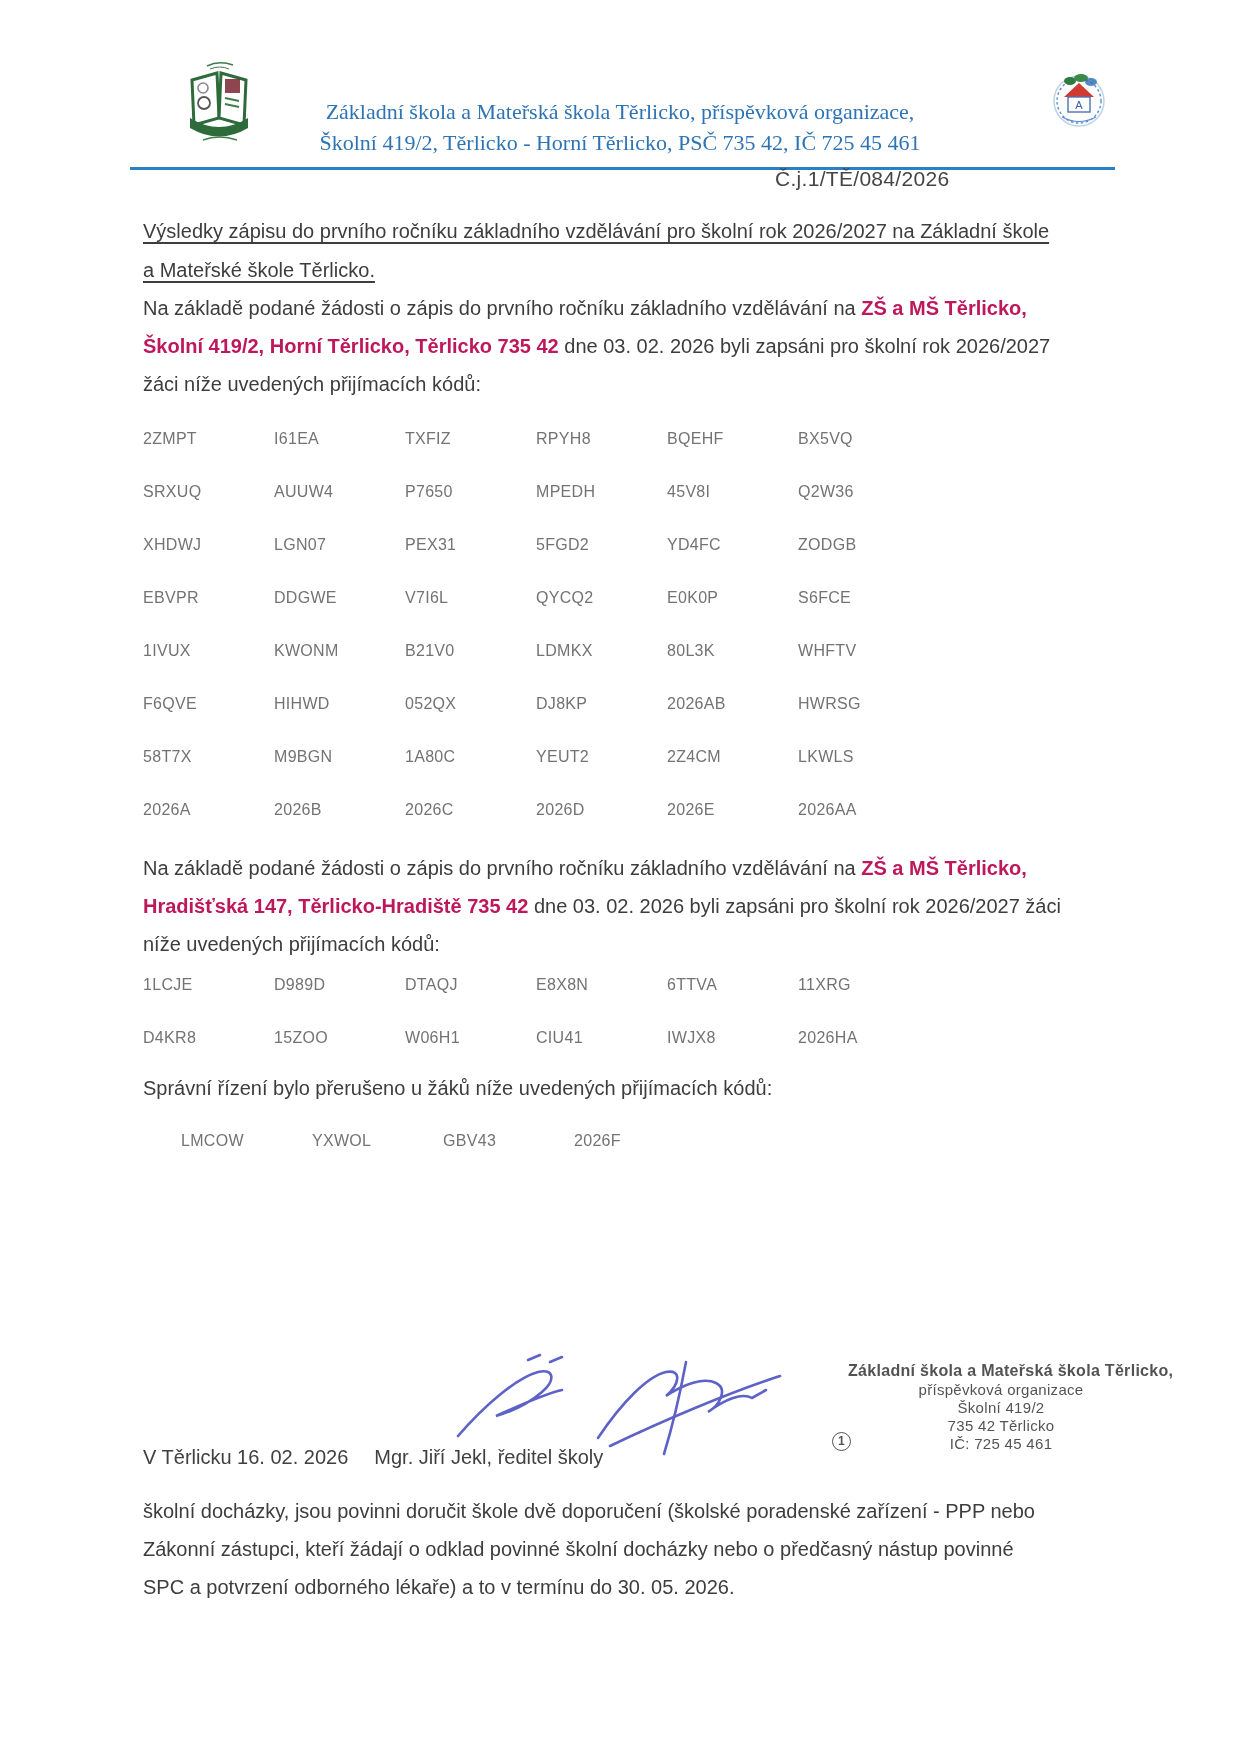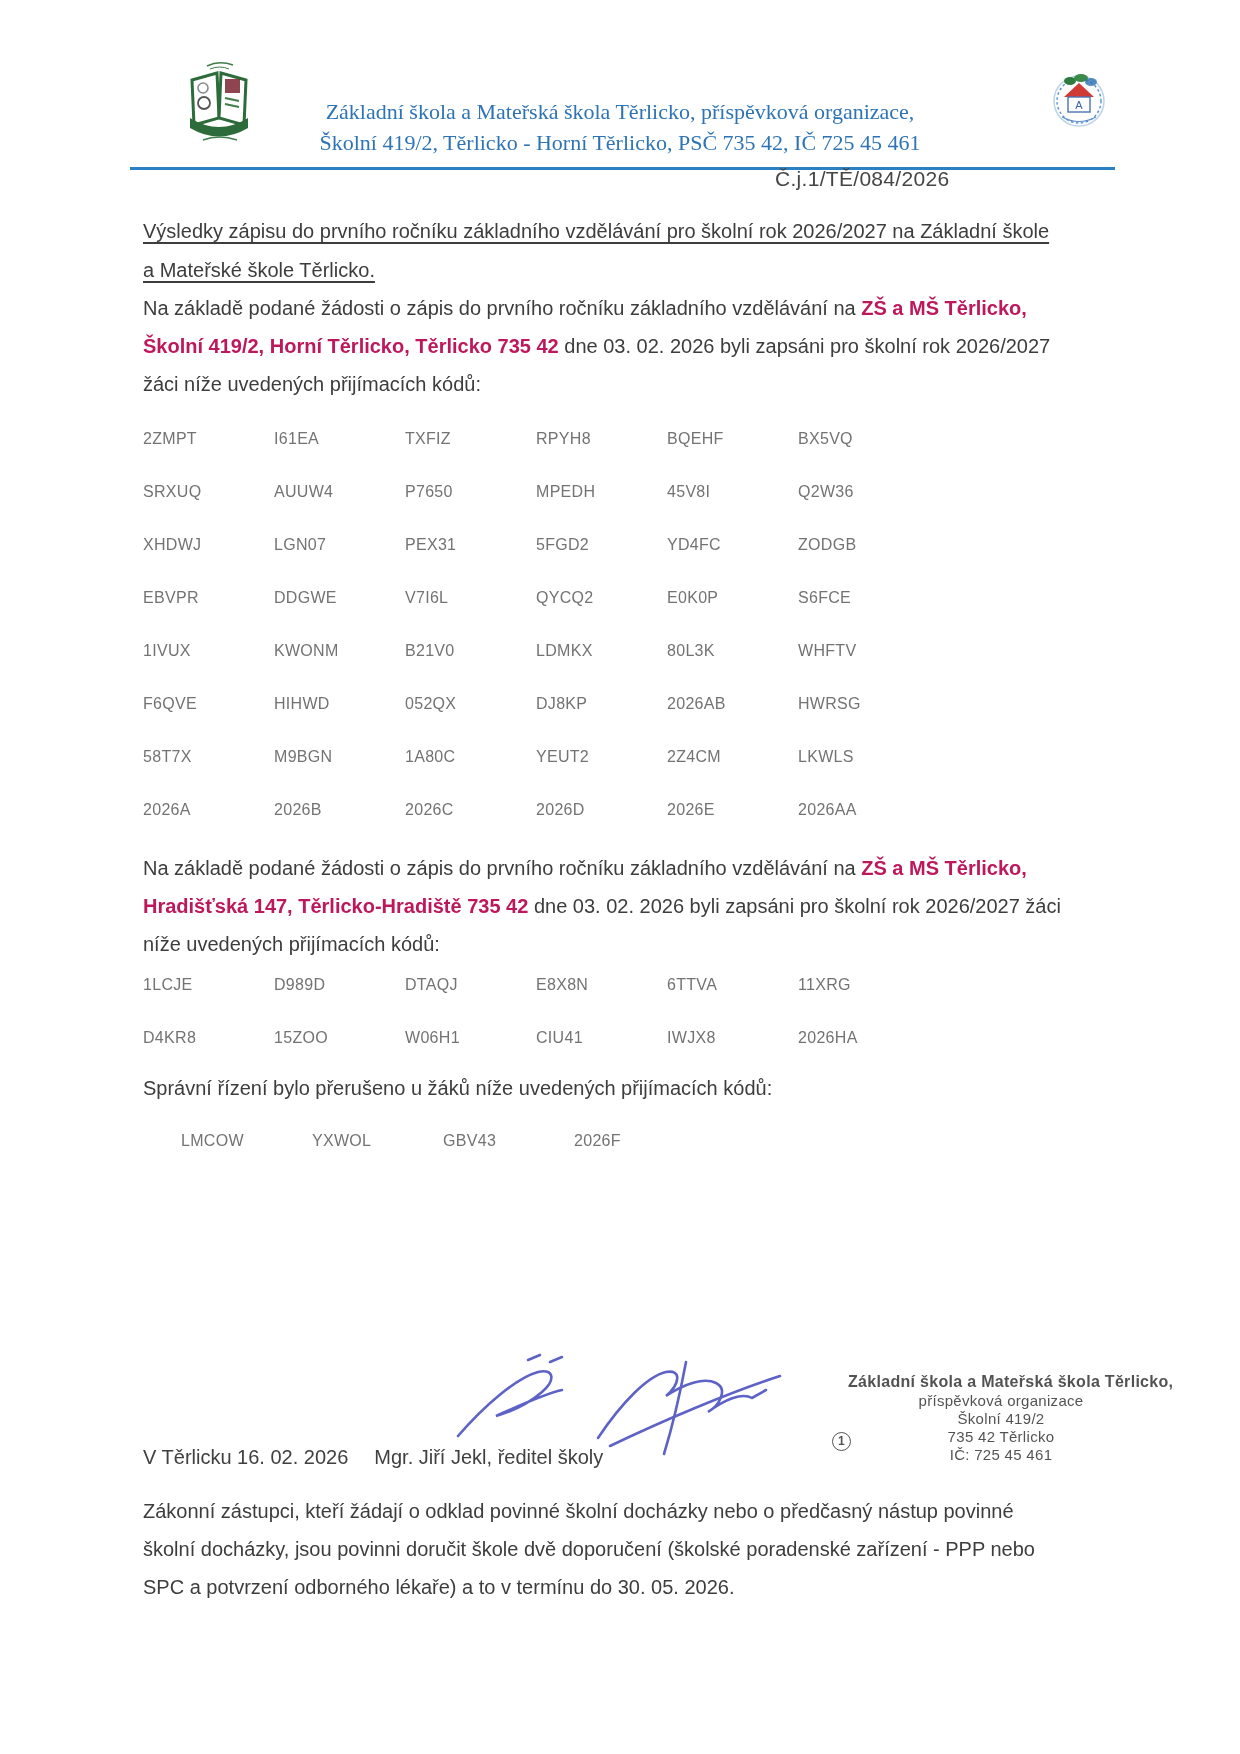--- a/index.html
+++ b/index.html
@@ -53,21 +53,21 @@
     font-size:16px;color:#737373;letter-spacing:.3px;
   }
   .codes .code{line-height:53px;}
   
   .signature{position:absolute;left:450px;top:1350px;}
   .stamp{
     position:absolute;left:856px;top:1360px;width:290px;
     text-align:center;color:#3b3b3b;opacity:.88;
     font-size:15px;line-height:18px;letter-spacing:.3px;
   }
-  .stamp .s1{font-size:16px;font-weight:bold;line-height:21px;white-space:nowrap;margin-left:-8px;margin-top:11px;}
+  .stamp .s1{font-size:16px;font-weight:bold;line-height:21px;white-space:nowrap;margin-left:-8px;}
   .stamp-num{
     position:absolute;left:-24px;top:72px;
     width:17px;height:17px;border:1.6px solid #3b3b3b;border-radius:50%;
     font-size:12px;line-height:17px;text-align:center;font-weight:bold;
   }
   .sign-line{
     position:absolute;left:143px;top:1446px;
     font-size:20px;color:#404040;white-space:nowrap;
   }
   .sign-line .gap{display:inline-block;width:26px;}
@@ -229,18 +229,18 @@
     <div>735 42  Těrlicko</div>
     <div>IČ: 725 45 461</div>
     <span class="stamp-num">1</span>
   </div>
 
   <div class="sign-line">
     <span>V Těrlicku 16. 02. 2026</span><span class="gap"></span><span>Mgr. Jiří Jekl, ředitel školy</span>
   </div>
 
   <div class="para footer-para">
+    <div class="line">školní docházky, jsou povinni doručit škole dvě doporučení (školské poradenské zařízení - PPP nebo</div>
     <div class="line">Zákonní zástupci, kteří žádají o odklad povinné školní docházky nebo o předčasný nástup povinné</div>
-    <div class="line">školní docházky, jsou povinni doručit škole dvě doporučení (školské poradenské zařízení - PPP nebo</div>
     <div class="line">SPC a potvrzení odborného lékaře) a to v termínu do 30. 05. 2026.</div>
   </div>
 
 </div>
 
 </body></html>

